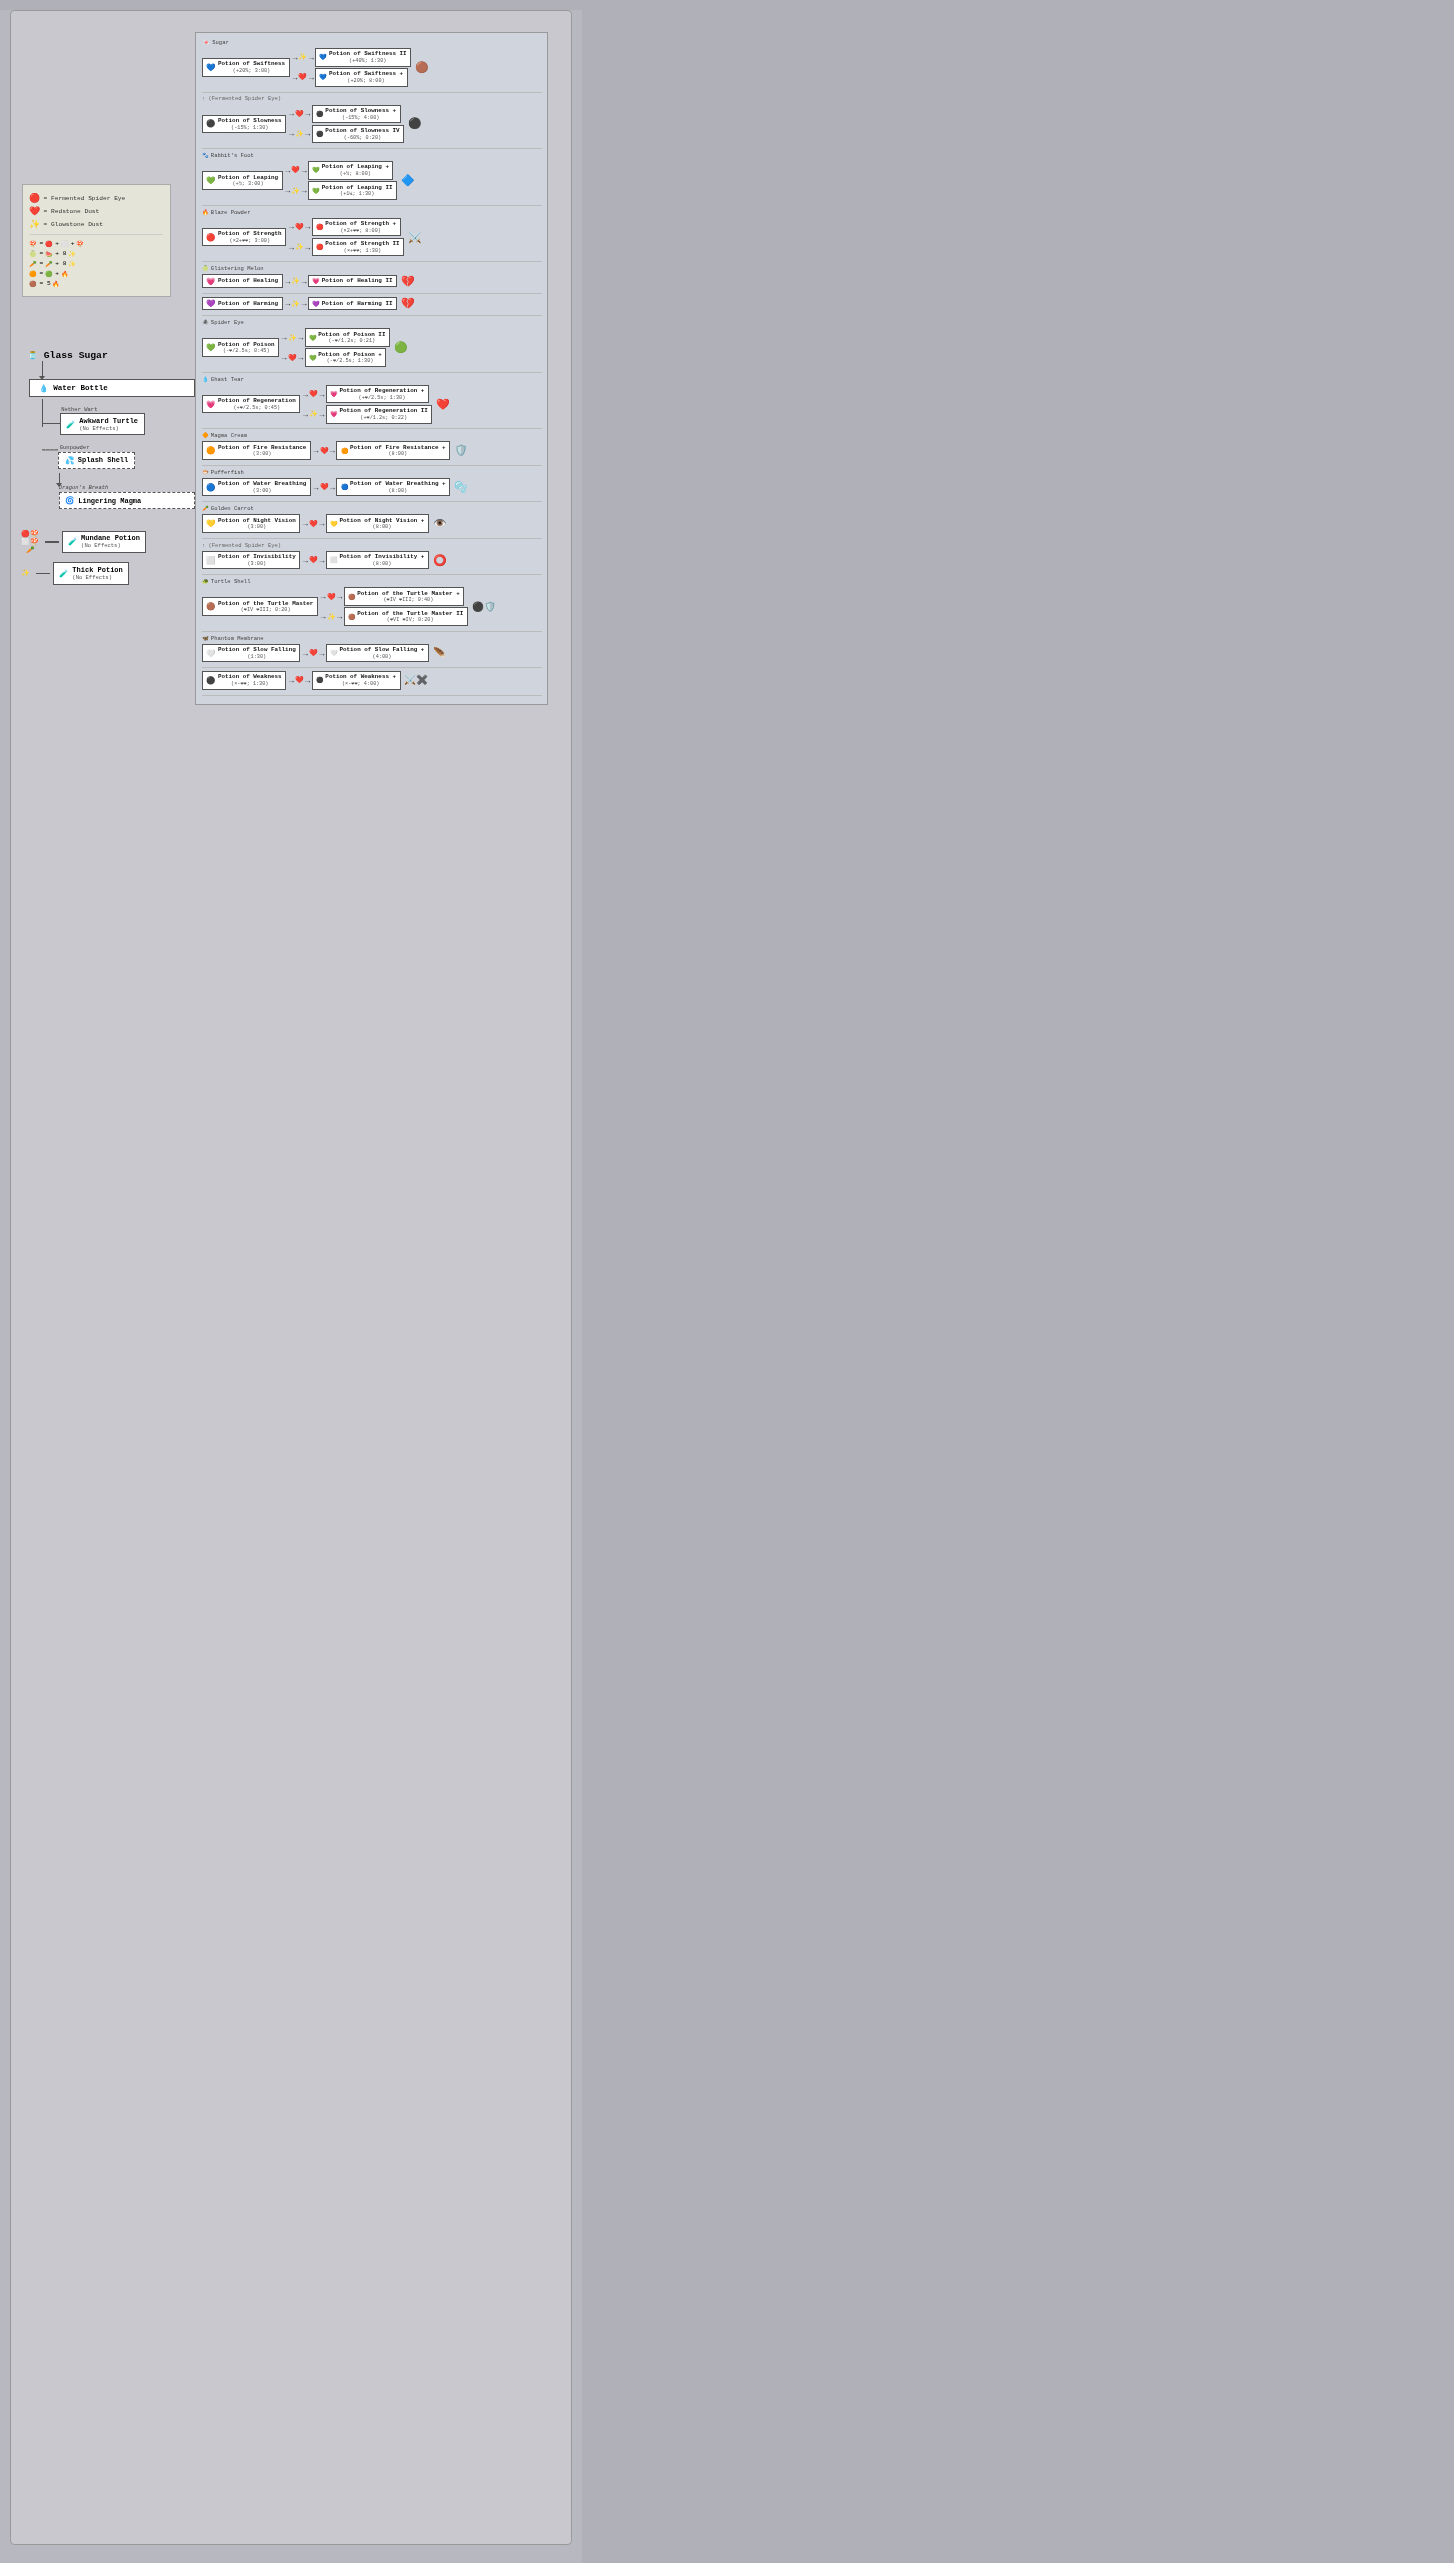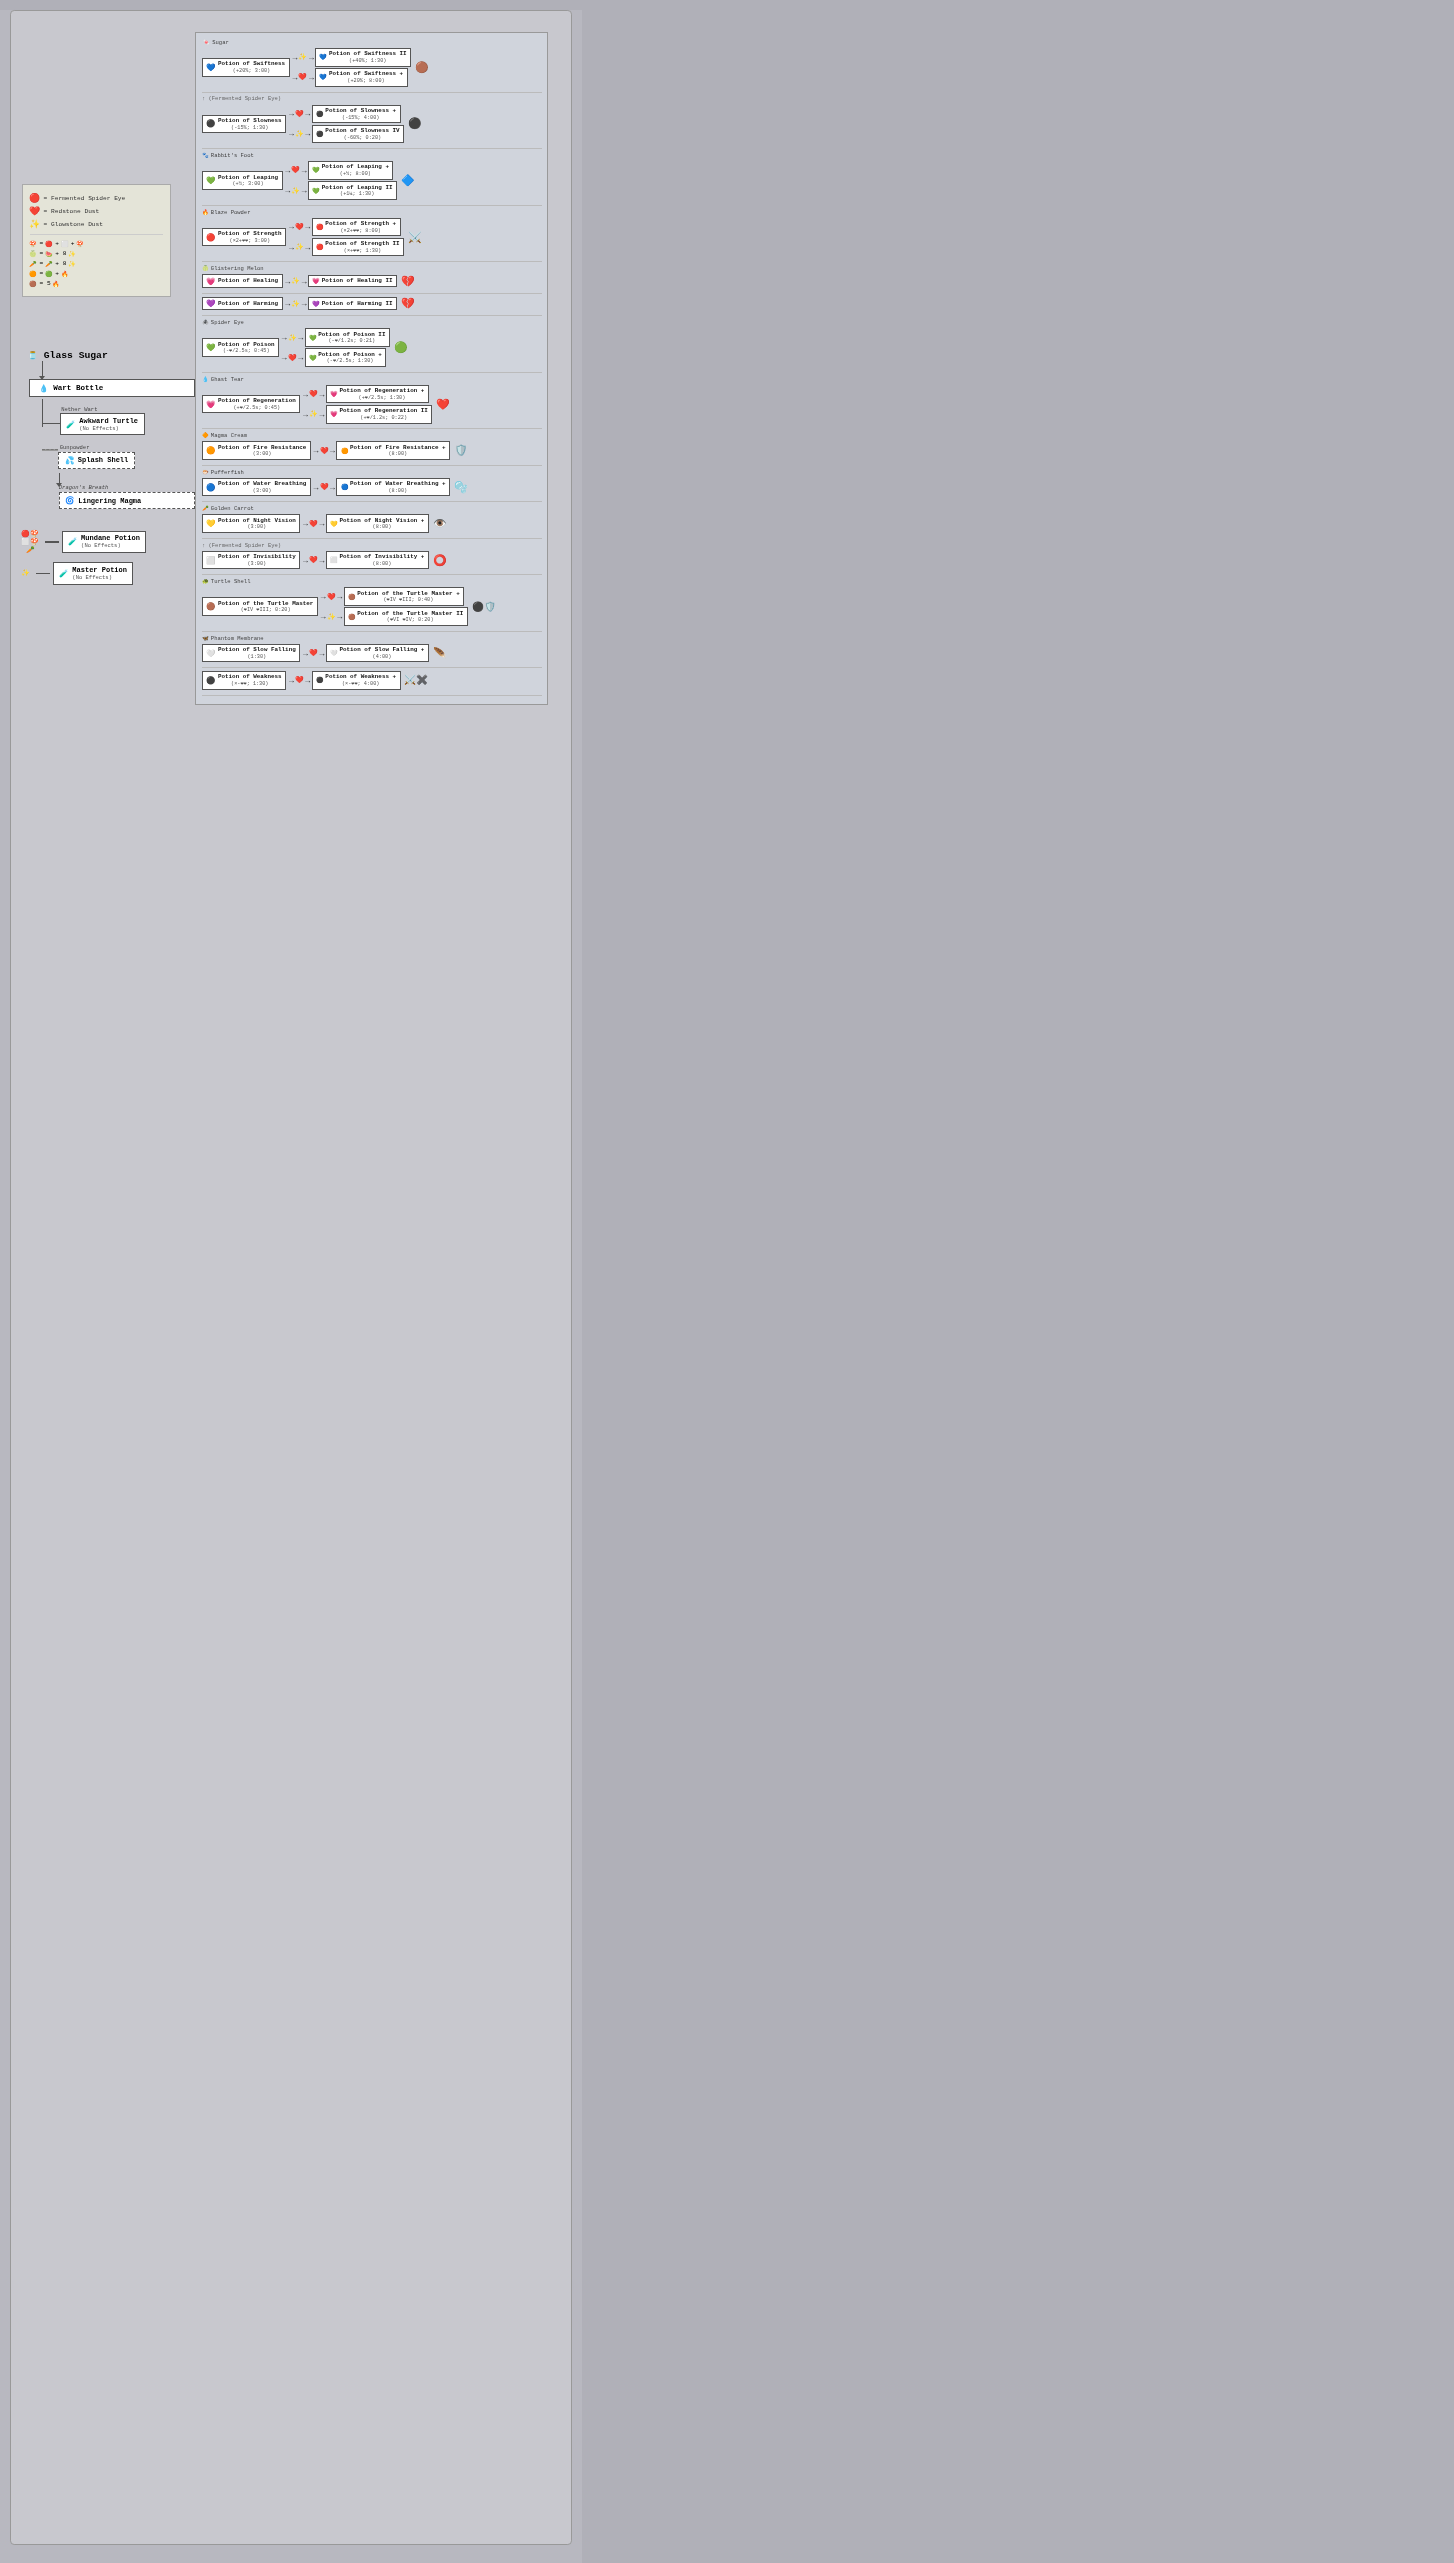--- a/index.html
+++ b/index.html
@@ -267,21 +267,21 @@
         <span class="icon-sm">🫙</span>
         <span style="font-size:9.7px;font-weight:bold;">Glass Sugar</span>
       </div>
 
       <div style="width:1.4px;height:15.2px;background:#555;margin-left:20px;position:relative;">
         <div style="position:absolute;bottom:-3.5px;left:-2.8px;border-left:3.5px solid transparent;border-right:3.5px solid transparent;border-top:4.2px solid #555;"></div>
       </div>
 
       <div class="node-water">
         <span class="icon-sm">💧</span>
-        <span>Wart Bottle</span>
+        <span>Water Bottle</span>
       </div>
 
       <div style="display:flex;margin-top:1.4px;">
         <div style="width:1.4px;background:#555;height:28px;margin-left:20px;margin-right:0;"></div>
         <div style="display:flex;flex-direction:column;justify-content:center;">
           <div style="height:1.4px;width:16.6px;background:#555;margin-top:12.5px;"></div>
         </div>
         <div style="margin-top:7px;">
           <div style="font-size:5.5px;color:#444;margin-left:1.4px;">Nether Wart</div>
           <div class="branch-node">
@@ -333,21 +333,21 @@
           </div>
         </div>
       </div>
 
       <div style="display:flex;align-items:center;gap:2.8px;margin-top:8.3px;">
         <div style="font-size:7px;margin-right:2.8px;">✨</div>
         <div style="width:14px;height:1.4px;background:#555;"></div>
         <div class="branch-node">
           <span class="icon-sm">🧪</span>
           <div>
-            <div>Master Potion</div>
+            <div>Thick Potion</div>
             <div class="branch-sub">(No Effects)</div>
           </div>
         </div>
       </div>
     </div>
 
     <div class="right-chart">
 
       <div class="row-group">
 

